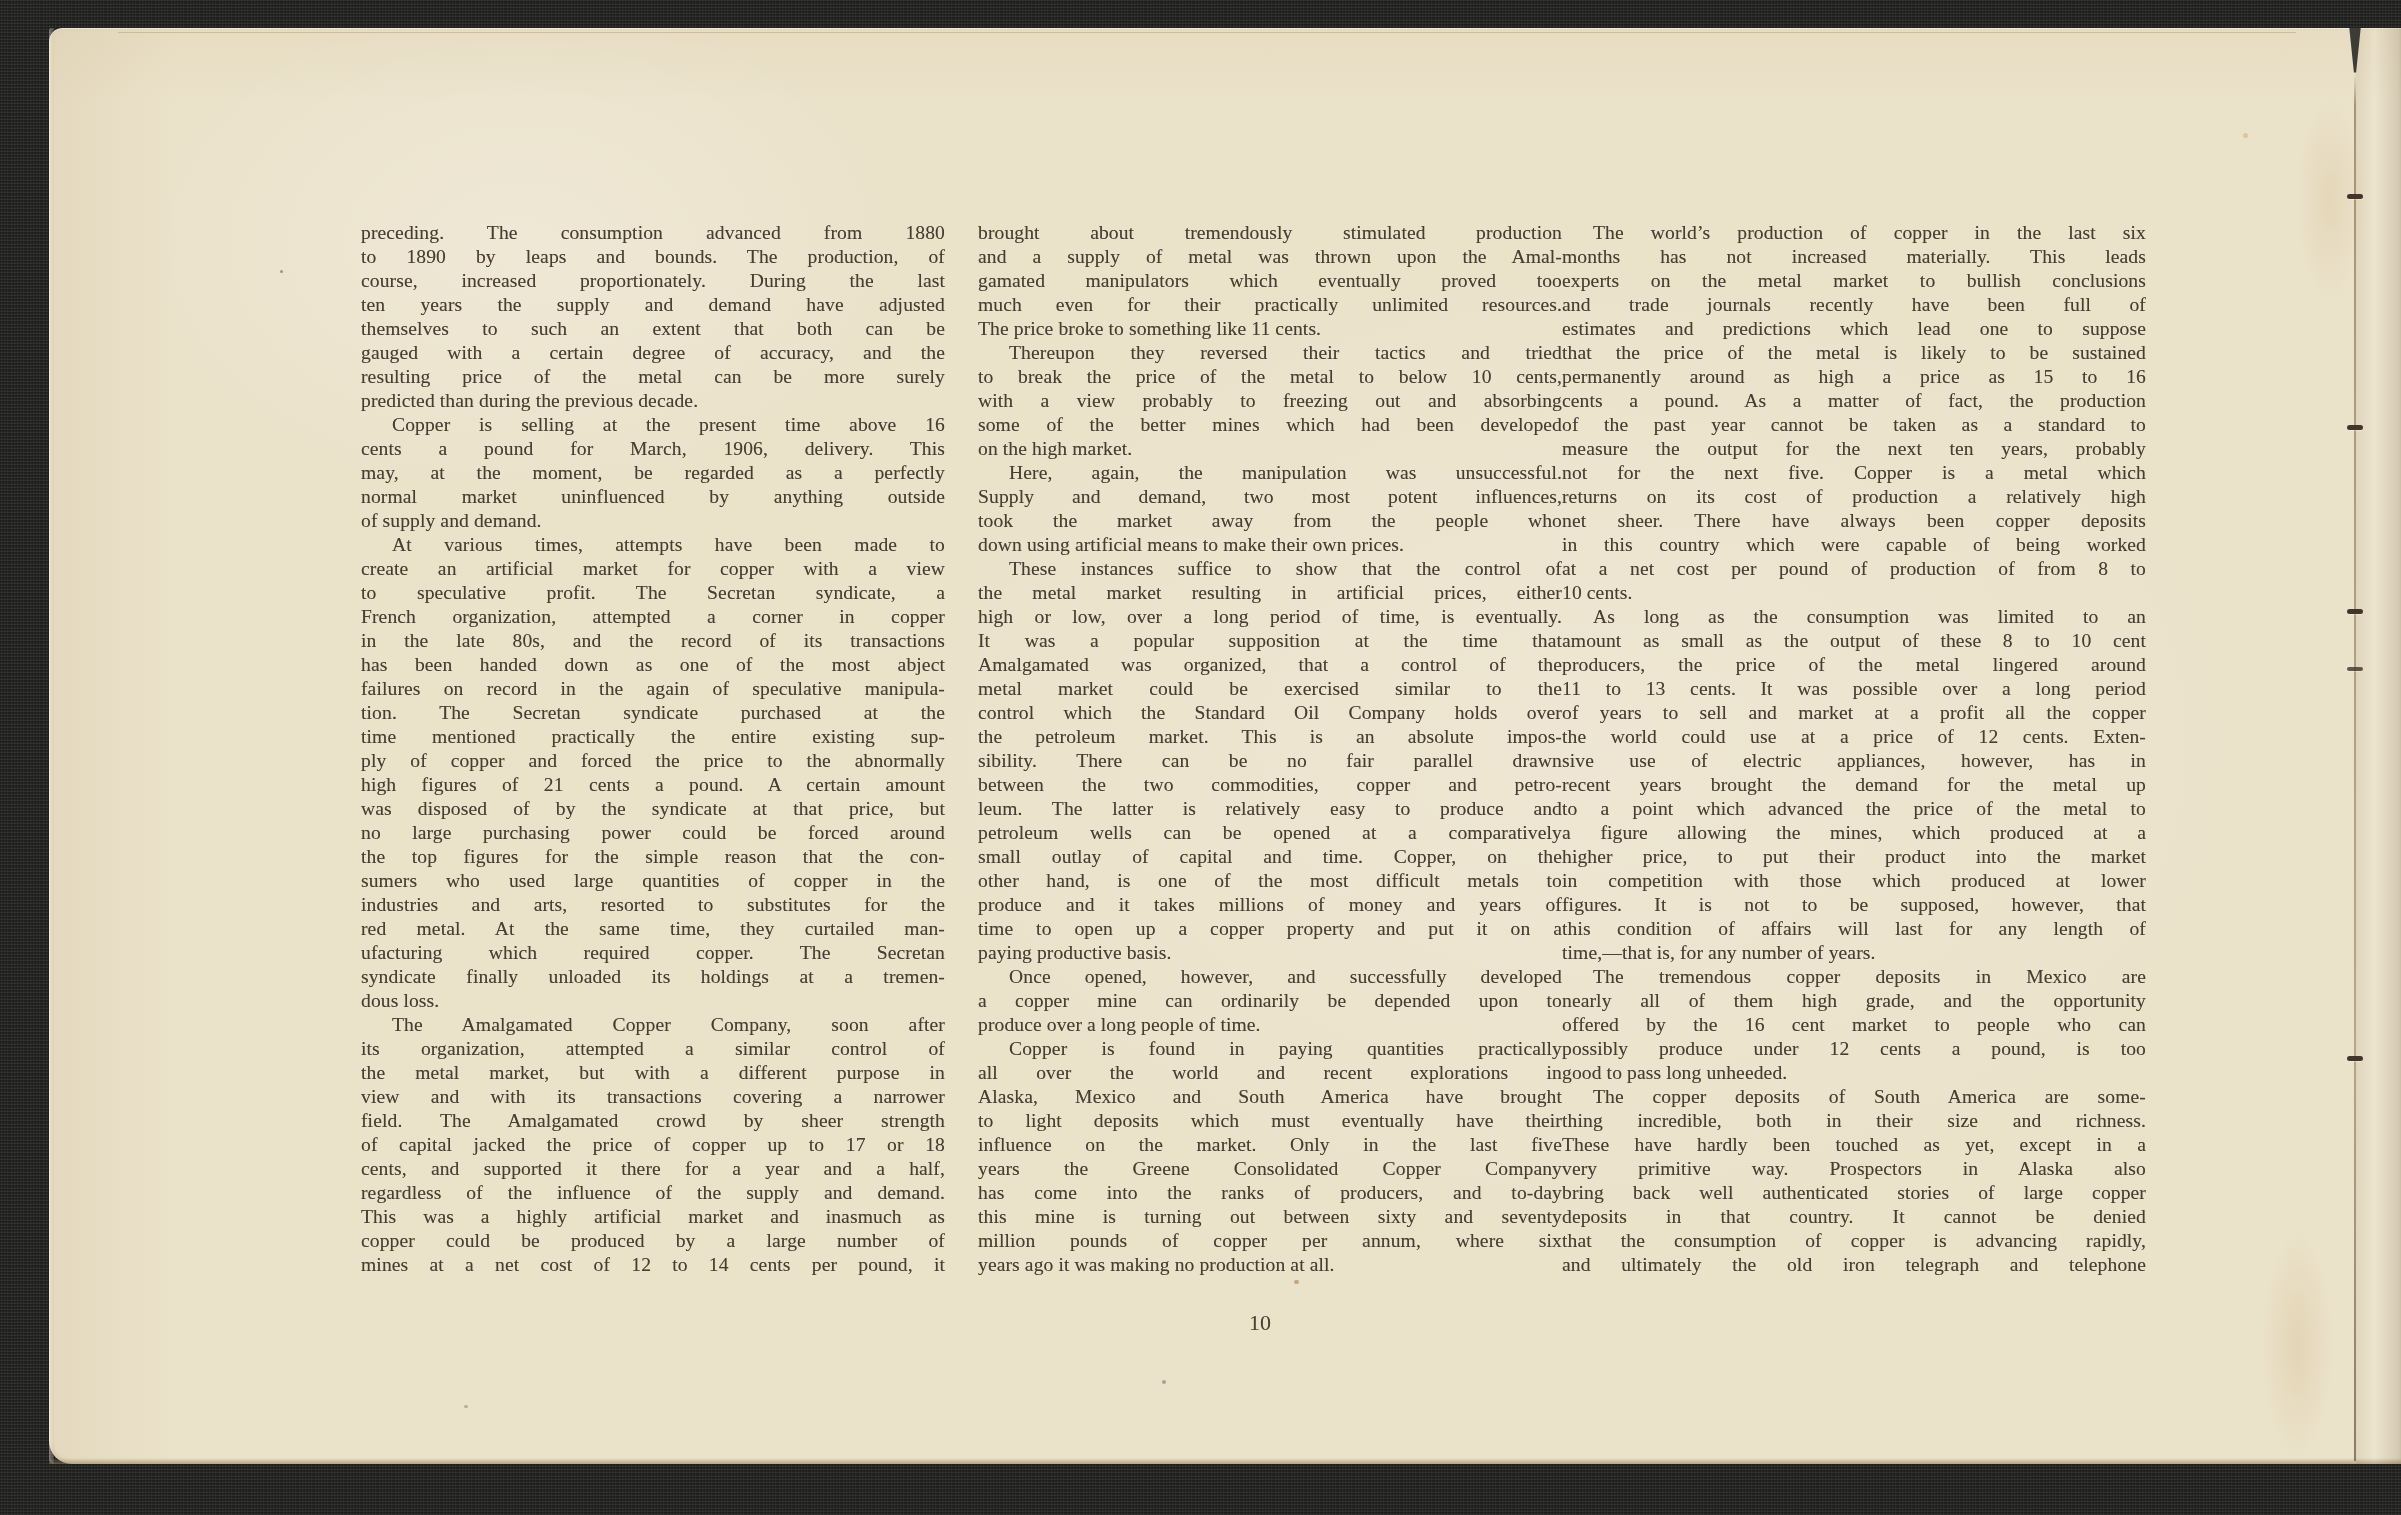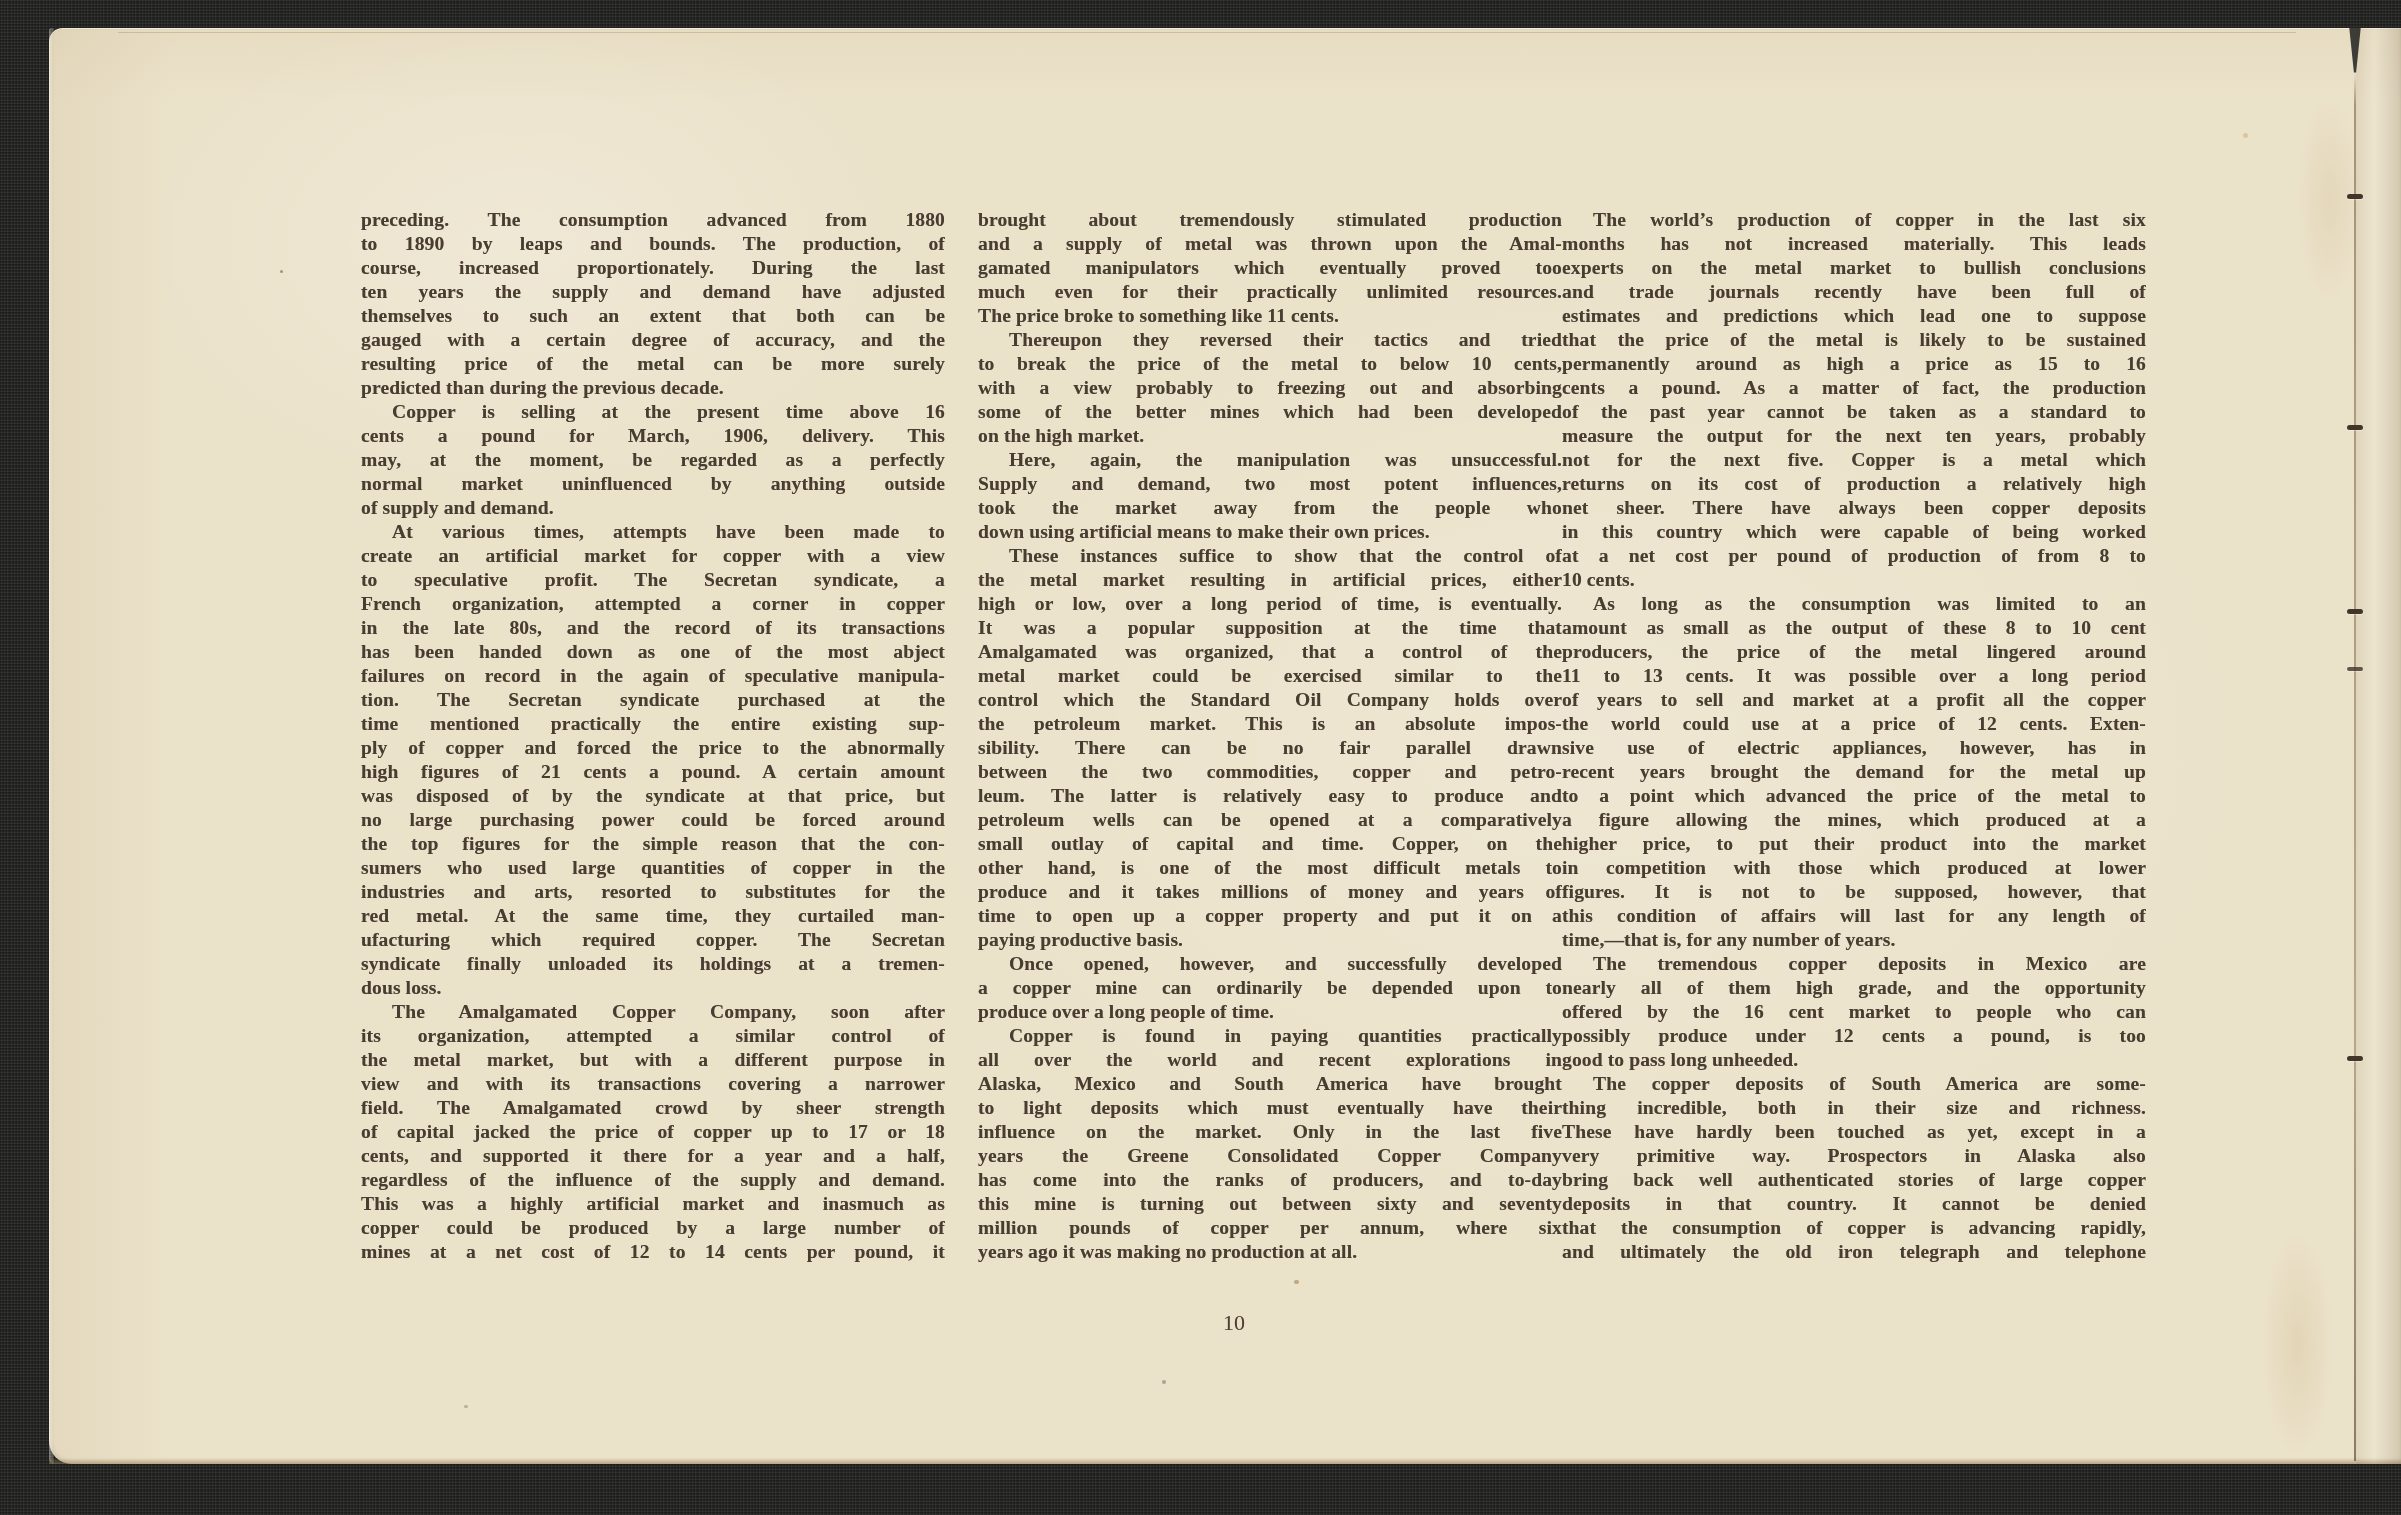--- a/index.html
+++ b/index.html
@@ -22,38 +22,38 @@
     box-shadow:
       inset 0 1.1px 0 rgba(255,255,255,0.5),
       inset 1.1px 0 0 rgba(255,255,255,0.35),
       inset 0 -2.1px 4.2px rgba(140,115,80,0.30);
   }
   .edge-left{position:absolute;left:0;top:0;bottom:0;width:5.3px;border-radius:13.7px 0 0 23px;
     background:linear-gradient(to right, rgba(255,255,255,0.40), rgba(200,180,140,0.18));}
   .edge-top-line{position:absolute;left:69px;top:4.8px;right:106px;height:1.1px;background:rgba(170,150,110,0.45);border-radius:1.1px;}
   .edge-bottom{position:absolute;left:0;bottom:0;width:100%;height:5.3px;
     background:linear-gradient(to top, rgba(160,135,95,0.50), rgba(160,135,95,0));}
-  .column{position:absolute;top:180px;width:584px;font-weight:bold;}
+  .column{position:absolute;top:193px;width:584px;}
   #col1{left:312px}
   #col2{left:929px}
   #col3{left:1513px}
   .line{
     font-family:"Liberation Serif","DejaVu Serif",serif;
     font-size:19.6px;line-height:24px;
     color:#493c31;
     text-align:justify;text-align-last:justify;
     letter-spacing:0.1px;
     text-shadow:0 0 0.5px rgba(73,60,49,0.40);
     white-space:nowrap;
     white-space:normal;
   }
   .line.end{text-align-last:left;}
   .line.indent{text-indent:31px;}
   .page-number{
-    position:absolute;left:1148px;top:1284px;width:74px;text-align:center;
+    position:absolute;left:1148px;top:1284px;width:74px;text-align:right;
     font-family:"Liberation Serif","DejaVu Serif",serif;font-size:22px;line-height:1;
     color:#4e4134;text-shadow:0 0 0.5px rgba(78,65,52,0.35);
   }
   .gutter-line{position:absolute;left:2305px;top:45px;height:1388px;width:1.6px;
     background:linear-gradient(to bottom, rgba(110,85,50,0), rgba(110,85,50,0.55) 32px, rgba(110,85,50,0.42) 70%, rgba(80,60,40,0.62));}
   .fold-shade{position:absolute;left:2307px;top:0;width:46px;height:100%;
     background:linear-gradient(to right, rgba(120,95,60,0.10), rgba(255,255,255,0.08) 40%, rgba(80,60,35,0.16));}
   .gutter-notch{position:absolute;left:2297px;top:0;width:18px;height:45px;background:#2a2a28;
     clip-path:polygon(18% 0, 82% 0, 56% 100%, 44% 100%);opacity:0.9;}
   .stitch{position:absolute;left:2298px;width:16px;height:5.3px;border-radius:2.6px;

